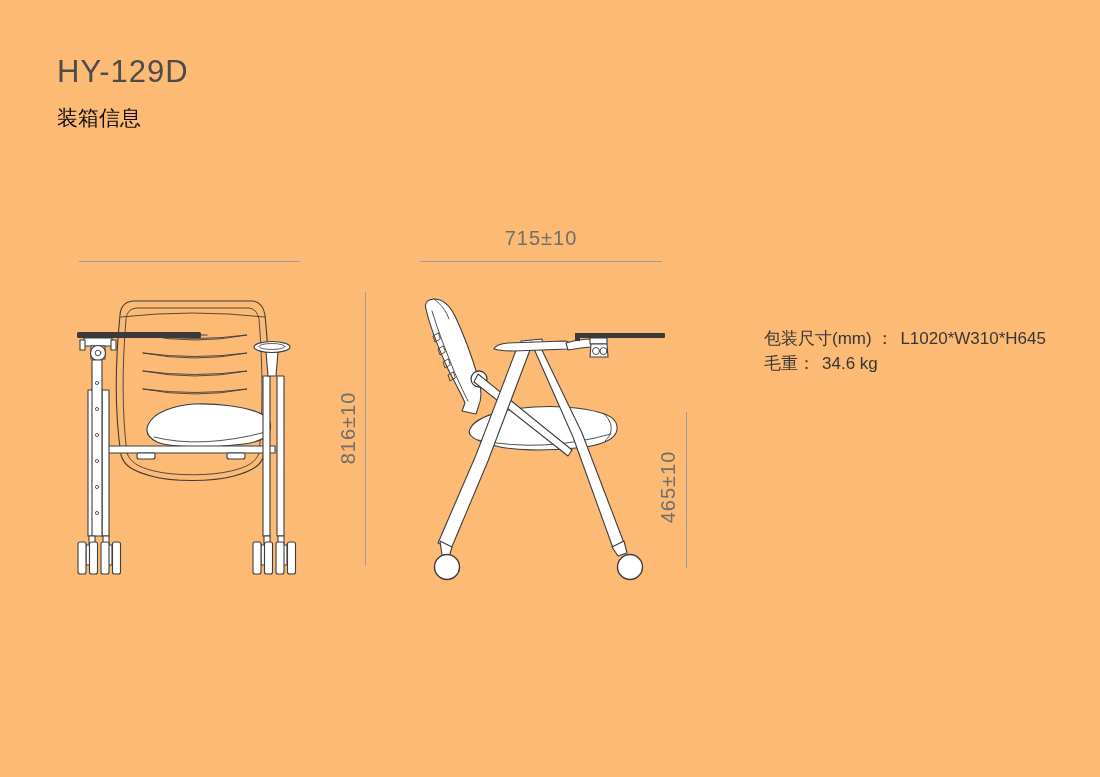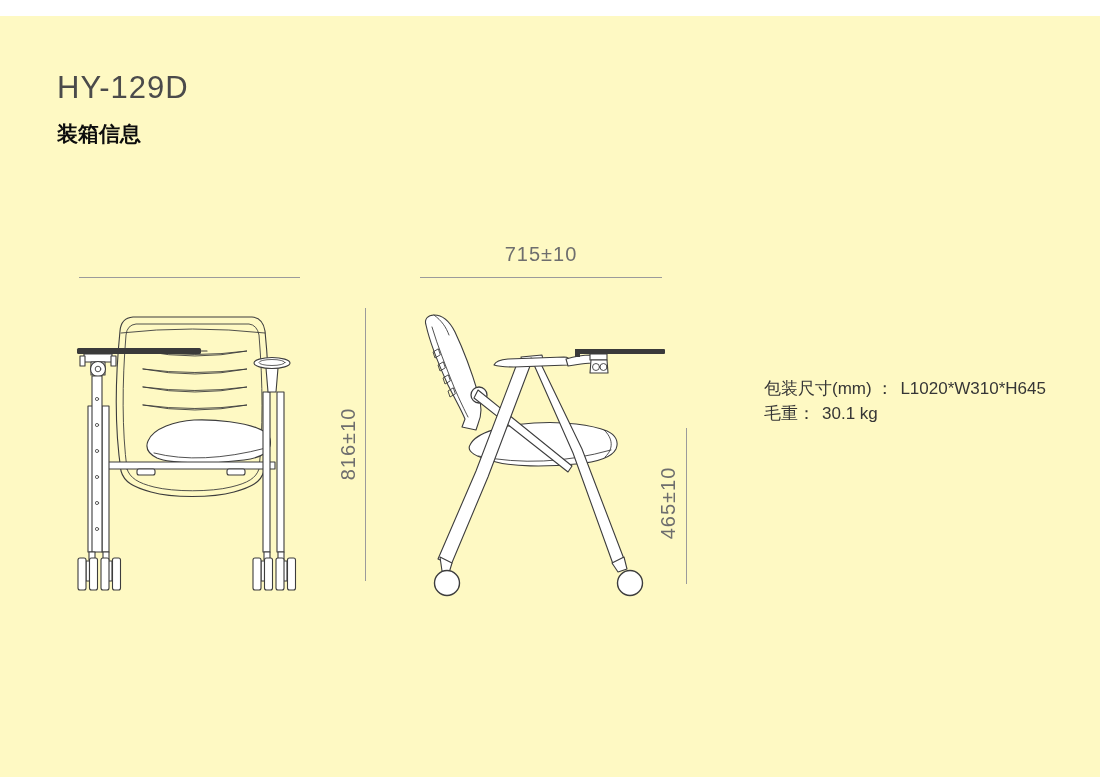--- a/index.html
+++ b/index.html
@@ -1,38 +1,38 @@
 <!DOCTYPE html>
 <html><head>
 <meta charset="utf-8">
 <style>
   html,body { margin:0; padding:0; background:#ffffff; }
   body {
     width:1100px; height:777px; position:relative; overflow:hidden;
     font-family:"Liberation Sans","DejaVu Sans",sans-serif;
   }
-  .page { position:absolute; inset:0; background:#fef9c3;margin-top:16px; }
+  .page { position:absolute; inset:0; background:#fdba74; }
   .title {
     position:absolute; left:57px; top:54px;
     font-size:31px; font-weight:400; color:#4b4b4b; letter-spacing:1px;
   }
   .subtitle {
     position:absolute; left:57px; top:104px;
-    font-size:21px; font-weight:700; color:#0d0d0d;
+    font-size:21px; font-weight:400; color:#0d0d0d;
   }
   .dim-label {
     position:absolute; font-size:20px; color:#6e6e6e;
     text-align:center; letter-spacing:1px; white-space:nowrap;
   }
   .vrot { transform:rotate(-90deg); height:28px; line-height:28px; }
   .dim-hline { position:absolute; border-top:1px solid #9b9b9b; height:0; }
   .dim-vline { position:absolute; border-left:1px solid #9b9b9b; width:0; }
   .drawing { position:absolute; }
   .specs {
-    position:absolute; left:764px; top:361px;
+    position:absolute; left:764px; top:327px;
     font-size:17px; color:#363636;
   }
   .spec-line { height:24.6px; line-height:24.6px; white-space:nowrap; }
   .spec-value { margin-left:7px; }
   sup.spec-sup { font-size:10px; line-height:0; }
   svg path, svg rect, svg circle, svg ellipse, svg line {
     vector-effect:non-scaling-stroke;
   }
 </style>
 </head>
@@ -162,17 +162,17 @@
       <circle cx="29" cy="284" r="12.5" stroke-width="1.4" fill="#fff"></circle>
       <circle cx="212" cy="284" r="12.5" stroke-width="1.4" fill="#fff"></circle>
     </g>
   </svg>
 
   <div class="specs">
     <div class="spec-line">
       <span class="spec-label">包装尺寸(mm) ：</span><span class="spec-value">L1020*W310*H645</span><sup class="spec-sup"></sup>
     </div>
     <div class="spec-line">
-      <span class="spec-label">毛重：</span><span class="spec-value">30.1 kg</span><sup class="spec-sup"></sup>
+      <span class="spec-label">毛重：</span><span class="spec-value">34.6 kg</span><sup class="spec-sup"></sup>
     </div>
   </div>
 
 </div>
 
 </body></html>

